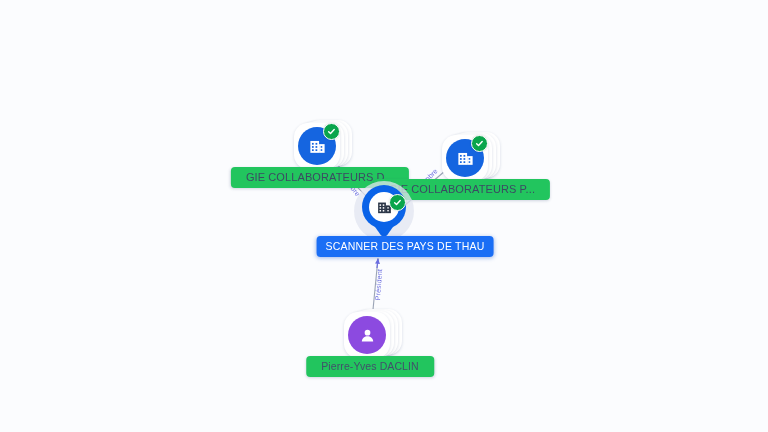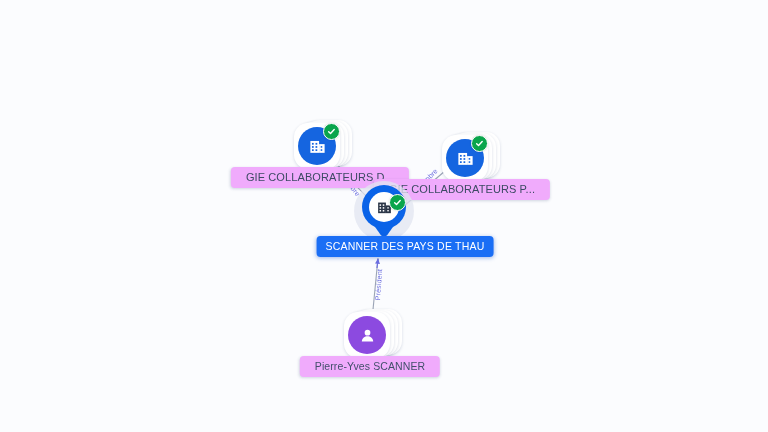--- a/index.html
+++ b/index.html
@@ -135,21 +135,21 @@
     display: flex;
     align-items: center;
     justify-content: center;
   }
 
   
   .node-label {
     position: absolute;
     transform: translateX(-50%);
     white-space: nowrap;
-    background: #f0abfc;
+    background: #22c55e;
     color: #3c4a63;
     font-size: 11px;
     line-height: 1;
     padding: 5px 15px;
     border-radius: 4px;
     box-shadow: 0 1px 3px rgba(40,60,110,0.20);
     letter-spacing: 0.1px;
   }
   .node-label.person-label {
     font-size: 10.5px;
@@ -297,16 +297,16 @@
       <div class="sheet s2"></div>
       <div class="sheet s1"></div>
       <div class="sheet s0"></div>
       <div class="disc person">
         <svg width="19" height="19" viewBox="0 0 24 24" aria-hidden="true">
           <circle cx="12" cy="8.4" r="3.6" fill="#ffffff"></circle>
           <path d="M4.8,19.5 C5.4,14.8 8.4,13.0 12,13.0 C15.6,13.0 18.6,14.8 19.2,19.5 Z" fill="#ffffff"></path>
         </svg>
       </div>
     </div>
-    <div class="node-label person-label" style="left:0px; top:22px;">Pierre-Yves SCANNER</div>
+    <div class="node-label person-label" style="left:0px; top:22px;">Pierre-Yves DACLIN</div>
   </div>
 
 </div>
 
 </body></html>

